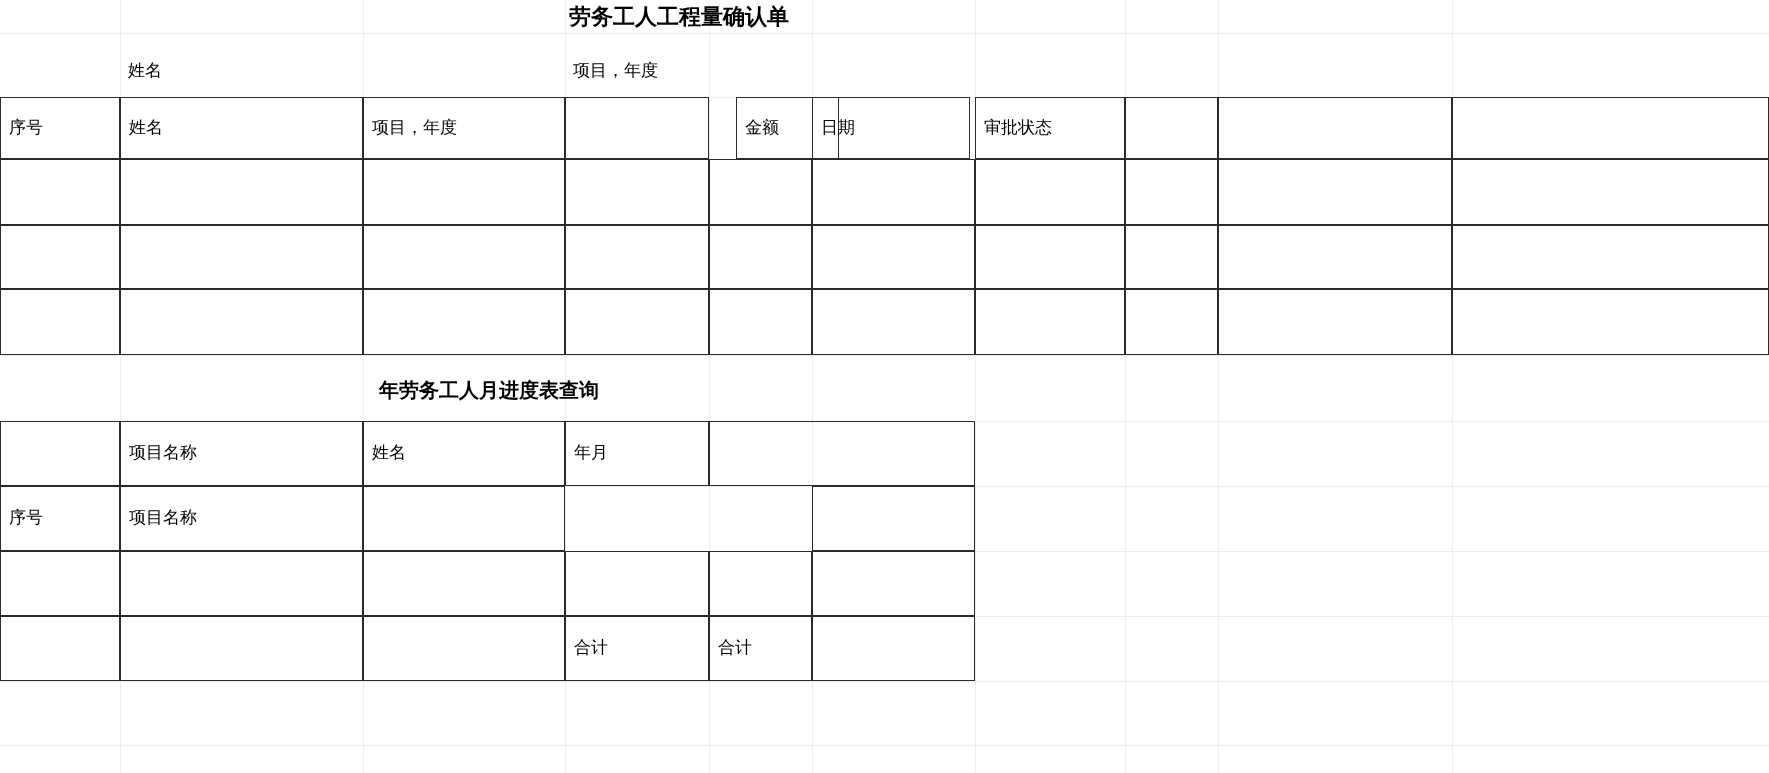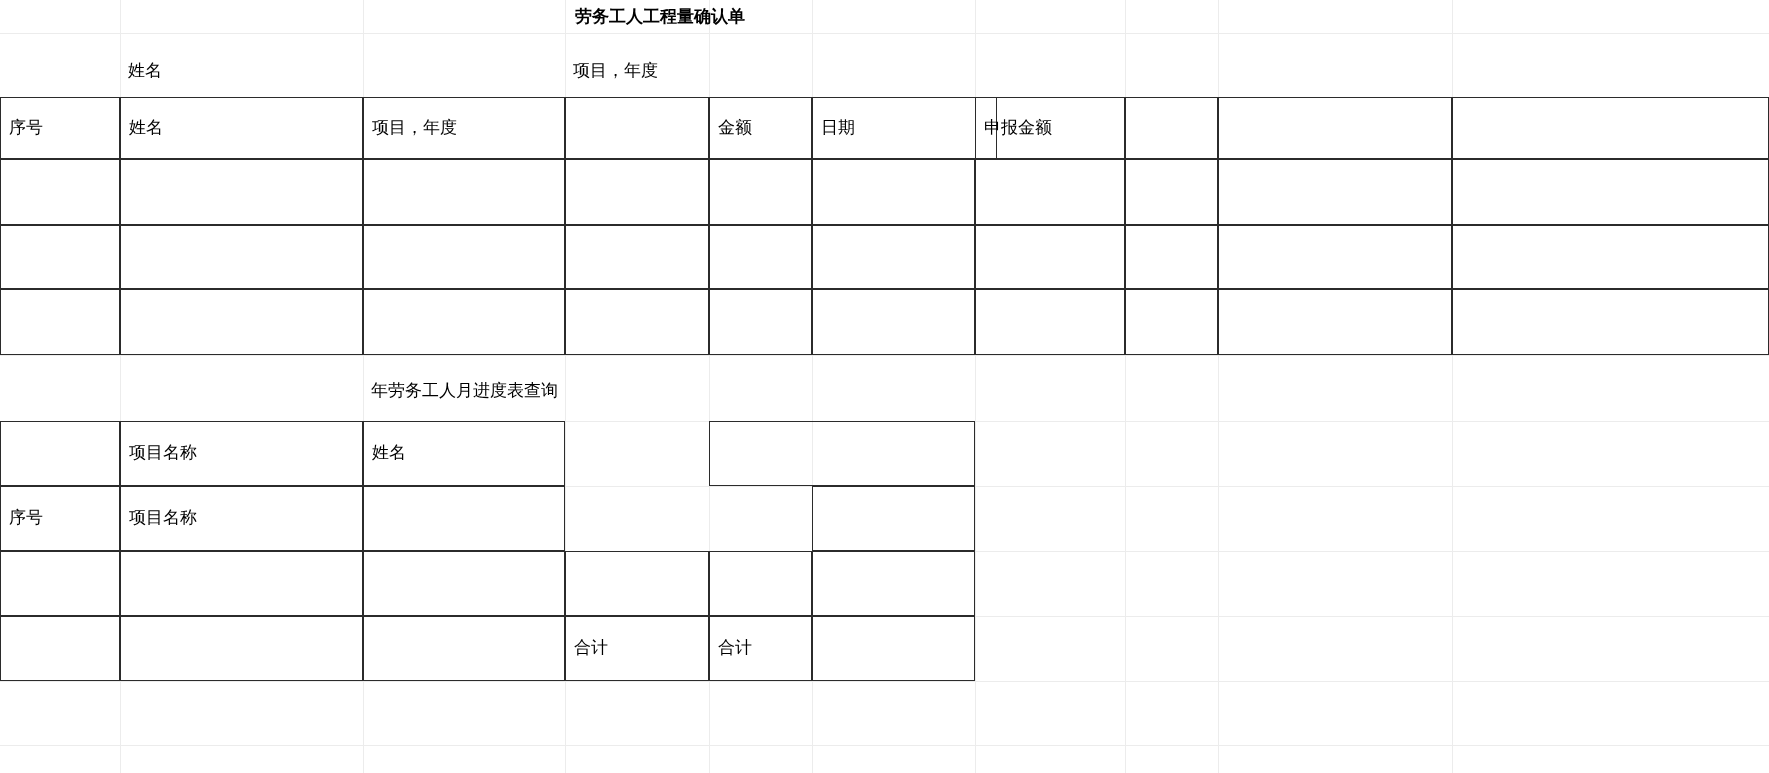--- a/index.html
+++ b/index.html
@@ -60,33 +60,33 @@
     line-height: 1.2;
     padding-left: 8px;
     white-space: nowrap;
     overflow: hidden;
   }
   .title-cell {
     position: absolute;
     box-sizing: border-box;
     display: flex;
     align-items: center;
-    font-size: 17px;
+    font-size: 22px;
     font-weight: bold;
-    padding-left: 10px;
+    padding-left: 4px;
     white-space: nowrap;
   }
   .sub-title-cell {
     position: absolute;
     box-sizing: border-box;
     display: flex;
     align-items: center;
-    font-size: 17px;
-    font-weight: normal;
-    padding-left: 8px;
+    font-size: 20px;
+    font-weight: bold;
+    padding-left: 16px;
     white-space: nowrap;
   }
   .plain-text {
     position: absolute;
     box-sizing: border-box;
     display: flex;
     align-items: center;
     font-size: 17px;
     padding-left: 8px;
     white-space: nowrap;
@@ -179,23 +179,23 @@
 
   <div class="title-cell" style="left:565px; top:0px; width:400px; height:33px;">劳务工人工程量确认单</div>
 
   <div class="plain-text" style="left:120px; top:48px; width:240px; height:44px;">姓名</div>
   <div class="plain-text" style="left:565px; top:48px; width:240px; height:44px;">项目，年度</div>
 
   <div class="cell" style="left:0px; top:97px; width:120px; height:62px;">序号</div>
   <div class="cell" style="left:120px; top:97px; width:243px; height:62px;">姓名</div>
   <div class="cell" style="left:363px; top:97px; width:202px; height:62px;">项目，年度</div>
   <div class="cell" style="left:565px; top:97px; width:144px; height:62px;"></div>
-  <div class="cell" style="left:709px; top:97px; width:103px; height:62px;">金额</div>
-  <div class="cell" style="left:812px; top:97px; width:185px; height:62px;">日期</div>
-  <div class="cell" style="left:975px; top:97px; width:150px; height:62px;">申报金额</div>
+  <div class="cell" style="left:736px; top:97px; width:103px; height:62px;">金额</div>
+  <div class="cell" style="left:812px; top:97px; width:158px; height:62px;">日期</div>
+  <div class="cell" style="left:975px; top:97px; width:150px; height:62px;">审批状态</div>
   <div class="cell" style="left:1125px; top:97px; width:93px; height:62px;"></div>
   <div class="cell" style="left:1218px; top:97px; width:234px; height:62px;"></div>
   <div class="cell" style="left:1452px; top:97px; width:317px; height:62px;"></div>
 
   <div class="cell" style="left:0px; top:159px; width:120px; height:66px;"></div>
   <div class="cell" style="left:120px; top:159px; width:243px; height:66px;"></div>
   <div class="cell" style="left:363px; top:159px; width:202px; height:66px;"></div>
   <div class="cell" style="left:565px; top:159px; width:144px; height:66px;"></div>
   <div class="cell" style="left:709px; top:159px; width:103px; height:66px;"></div>
   <div class="cell" style="left:812px; top:159px; width:163px; height:66px;"></div>
@@ -224,20 +224,21 @@
   <div class="cell" style="left:975px; top:289px; width:150px; height:66px;"></div>
   <div class="cell" style="left:1125px; top:289px; width:93px; height:66px;"></div>
   <div class="cell" style="left:1218px; top:289px; width:234px; height:66px;"></div>
   <div class="cell" style="left:1452px; top:289px; width:317px; height:66px;"></div>
 
   <div class="sub-title-cell" style="left:363px; top:368px; width:420px; height:44px;">年劳务工人月进度表查询</div>
 
   <div class="cell" style="left:0px; top:421px; width:120px; height:65px;"></div>
   <div class="cell" style="left:120px; top:421px; width:243px; height:65px;">项目名称</div>
   <div class="cell" style="left:363px; top:421px; width:202px; height:65px;">姓名</div>
+  <div class="cell" style="left:565px; top:421px; width:144px; height:65px;">年月</div>
   <div class="cell" style="left:709px; top:421px; width:266px; height:65px;"></div>
 
   <div class="cell" style="left:0px; top:486px; width:120px; height:65px;">序号</div>
   <div class="cell" style="left:120px; top:486px; width:243px; height:65px;">项目名称</div>
   <div class="cell" style="left:363px; top:486px; width:202px; height:65px;"></div>
   <div class="cell" style="left:812px; top:486px; width:163px; height:65px;"></div>
 
   <div class="cell" style="left:0px; top:551px; width:120px; height:65px;"></div>
   <div class="cell" style="left:120px; top:551px; width:243px; height:65px;"></div>
   <div class="cell" style="left:363px; top:551px; width:202px; height:65px;"></div>

